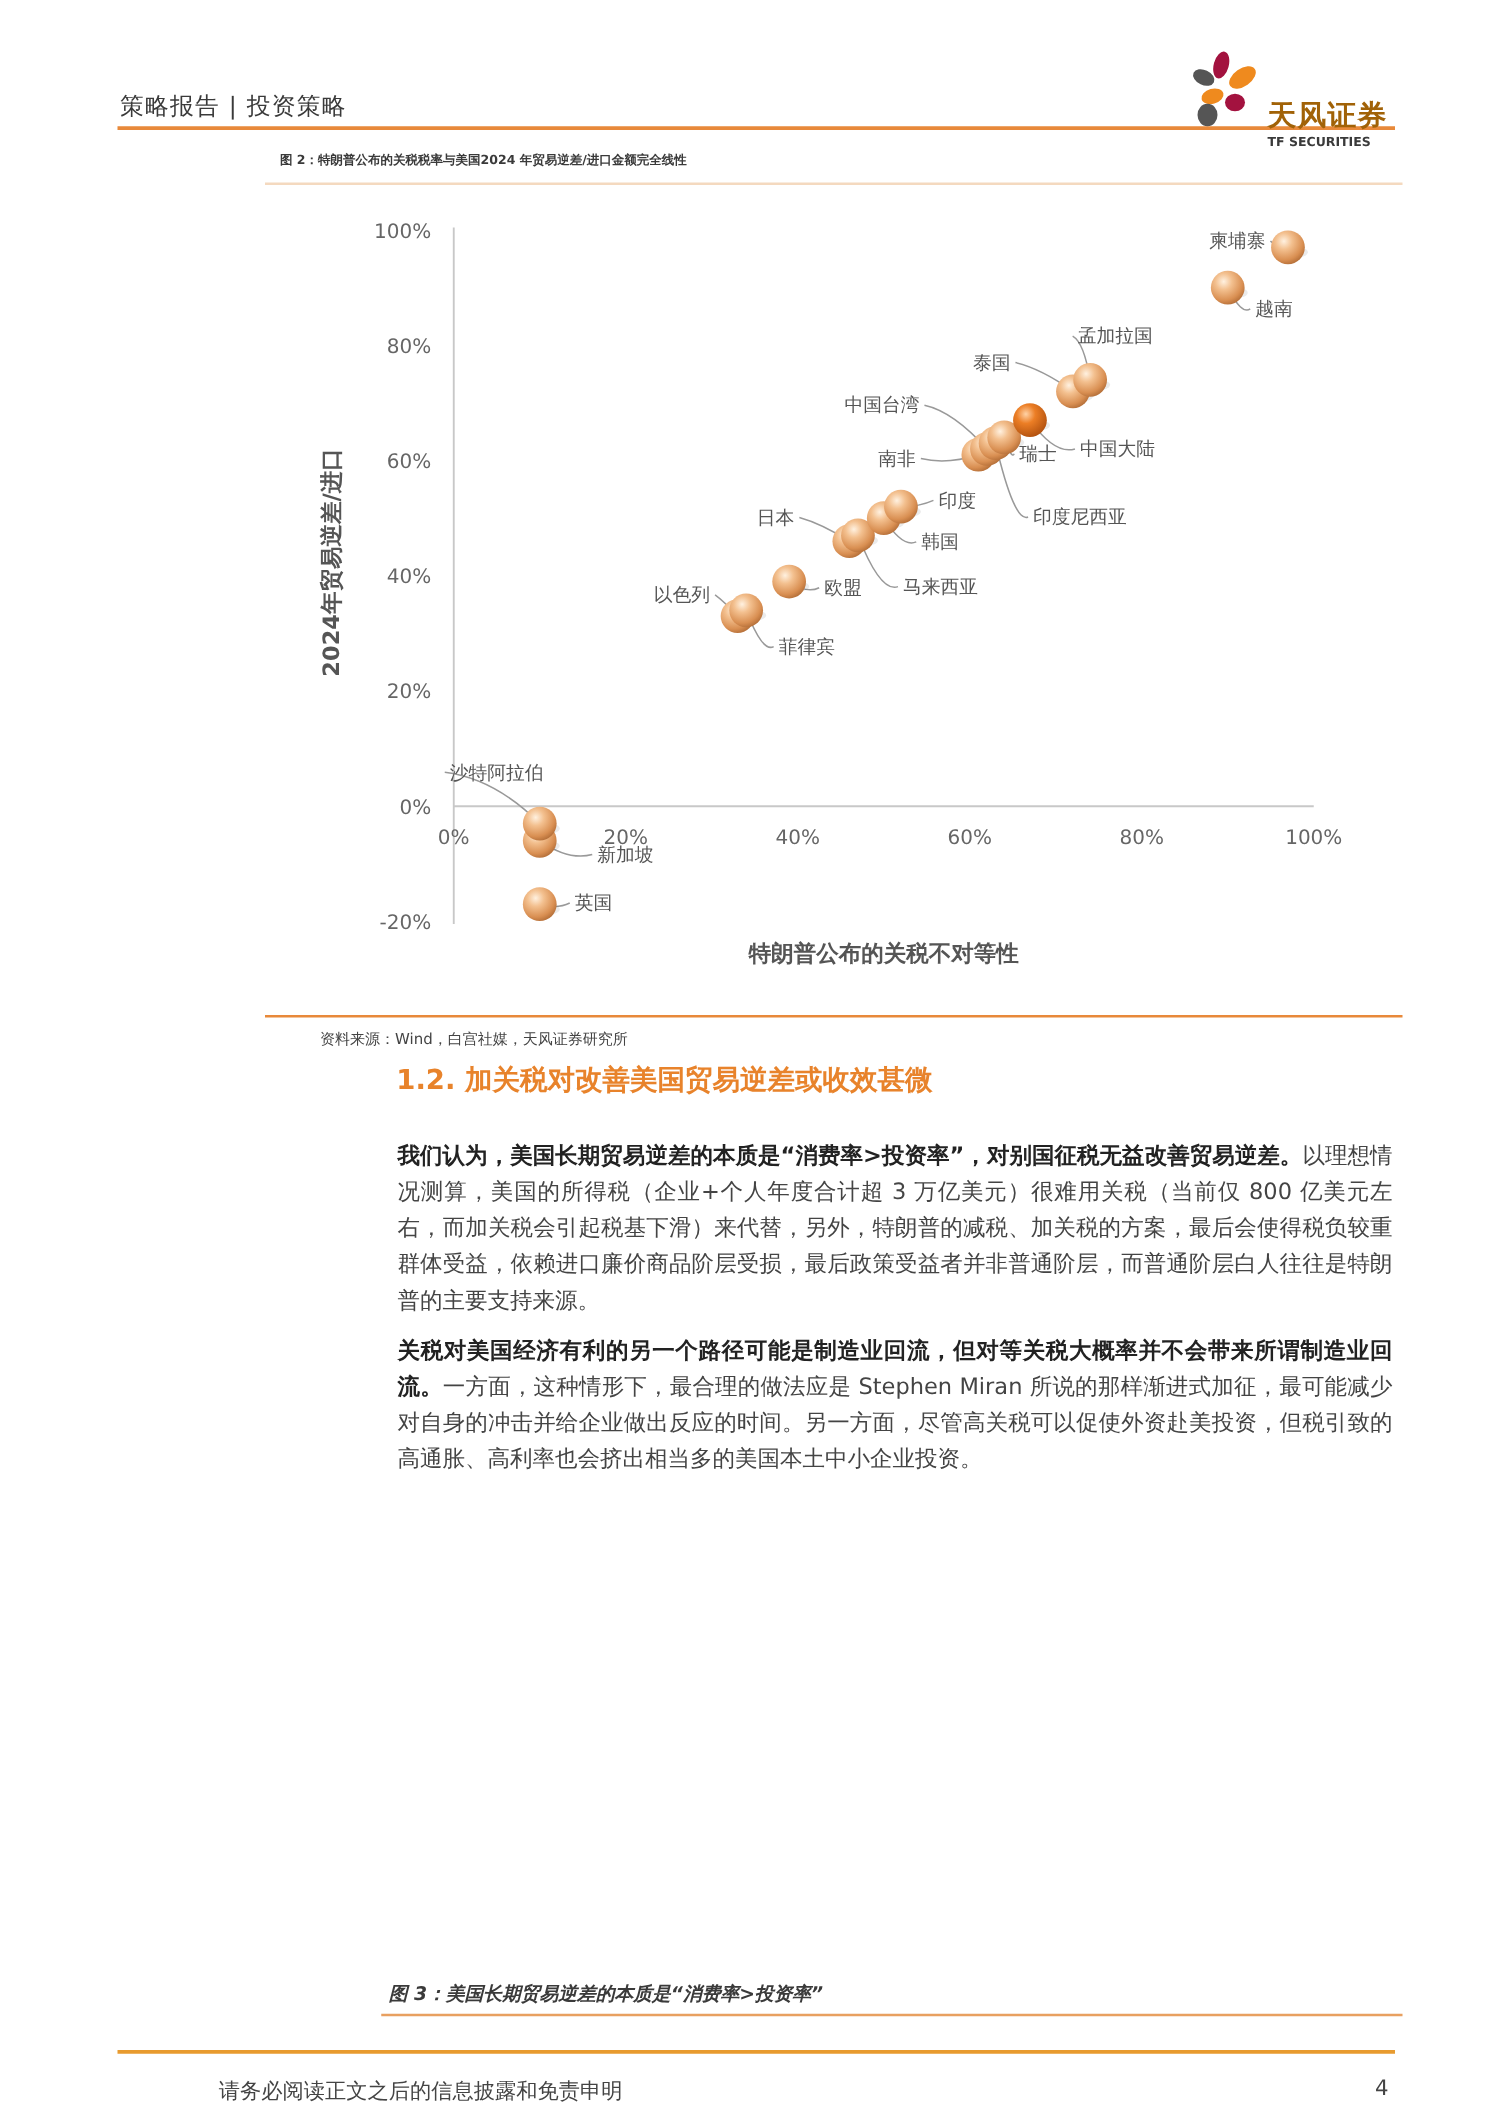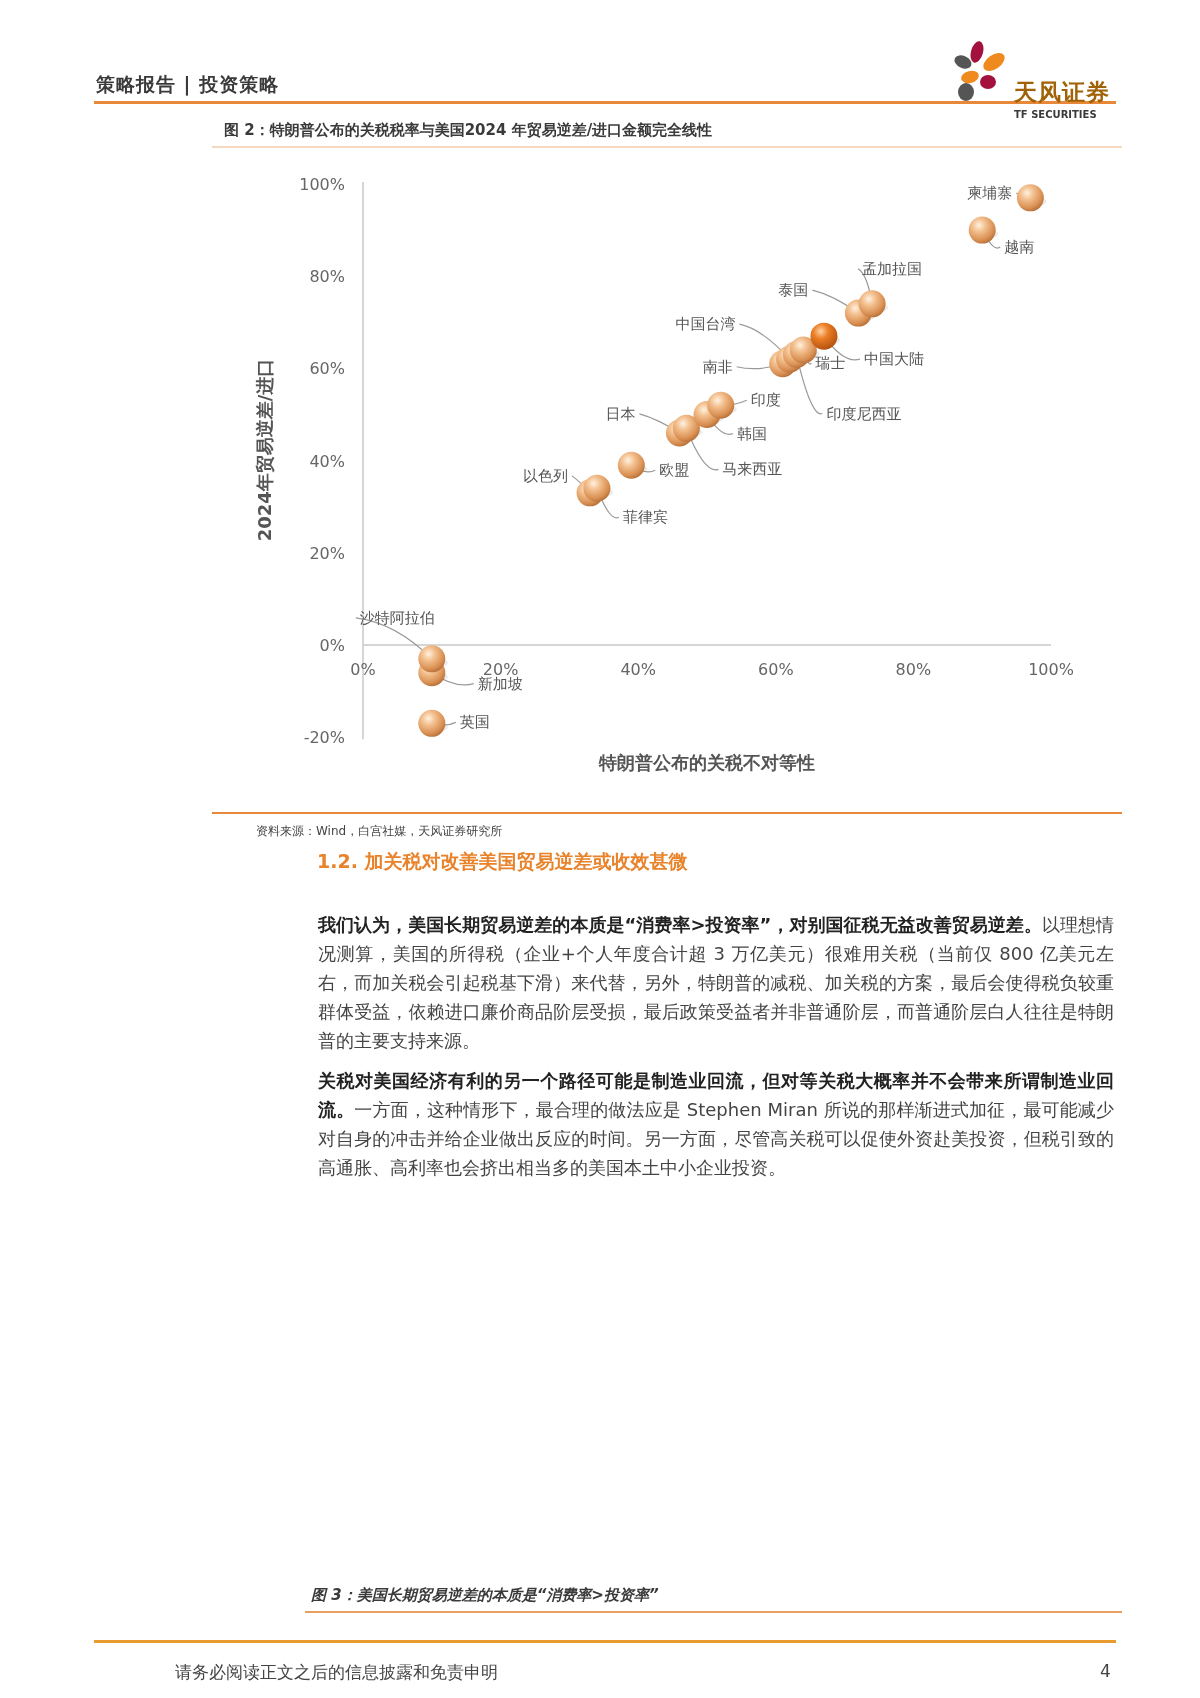--- a/index.html
+++ b/index.html
@@ -1,29 +1,29 @@
 <!DOCTYPE html>
 <html><head>
 <meta charset="utf-8">
 <style>
   html, body { margin:0; padding:0; background:#ffffff; }
   body { width:1200px; height:1698px; position:relative; overflow:hidden;
          font-family:"DejaVu Sans","Liberation Sans",sans-serif; color:#333; }
   .abs { position:absolute; }
-  .hdr-title { left:96px; top:72px; font-size:19px; font-weight:bold; color:#3a3a3a; letter-spacing:1px; }
+  .hdr-title { left:96px; top:72px; font-size:19px; font-weight:normal; color:#3a3a3a; letter-spacing:1px; }
   .hdr-line { left:94px; top:101px; width:1022px; height:3px; background:#e8893a; }
   .logo { left:950px; top:40px; width:170px; height:62px; }
   .logo-cn { position:absolute; left:64px; top:12px; font-size:23px; font-weight:bold; color:#a16207; letter-spacing:1px;margin-top:25px; }
   .logo-en { position:absolute; left:64px; top:47px; font-size:10px; font-weight:bold; color:#3a3a3a;margin-top:22px; }
-  .fig-title { left:224px; top:121px; font-size:15px; font-weight:bold; color:#3a3a3a; }
+  .fig-title { left:224px; top:121px; font-size:10px; font-weight:bold; color:#3a3a3a; }
   .fig-line { left:212px; top:146px; width:910px; height:2px; background:#f4d9bf; }
   .chart { left:212px; top:150px; width:910px; height:660px; }
   .src-line { left:212px; top:812px; width:910px; height:2px; background:#e8893a; }
   .source { left:224px; top:823px; font-size:12px; color:#444;margin-left:32px; }
-  .section { left:317px; top:849px; font-size:19px; font-weight:bold; color:#e8832b; }
+  .section { left:317px; top:849px; font-size:22px; font-weight:bold; color:#e8832b; }
   .para { left:318px; width:796px; font-size:18px; line-height:29px; color:#444; text-align:justify;margin-top:12px; }
   .para b { color:#222; }
   .fig3-title { left:311px; top:1586px; font-size:15px; font-weight:bold; color:#3a3a3a;font-style:italic; }
   .fig3-line { left:305px; top:1611px; width:817px; height:2px; background:#e8a060; }
   .footer-line { left:94px; top:1640px; width:1022px; height:3px; background:#e89b2f; }
   .footer-text { left:155px; top:1661px; font-size:17px; color:#444;margin-left:20px; }
   .page-num { left:1100px; top:1661px; font-size:17px; color:#444; }
   svg text { font-family:"DejaVu Sans","Liberation Sans",sans-serif; }
 </style>
 </head>

